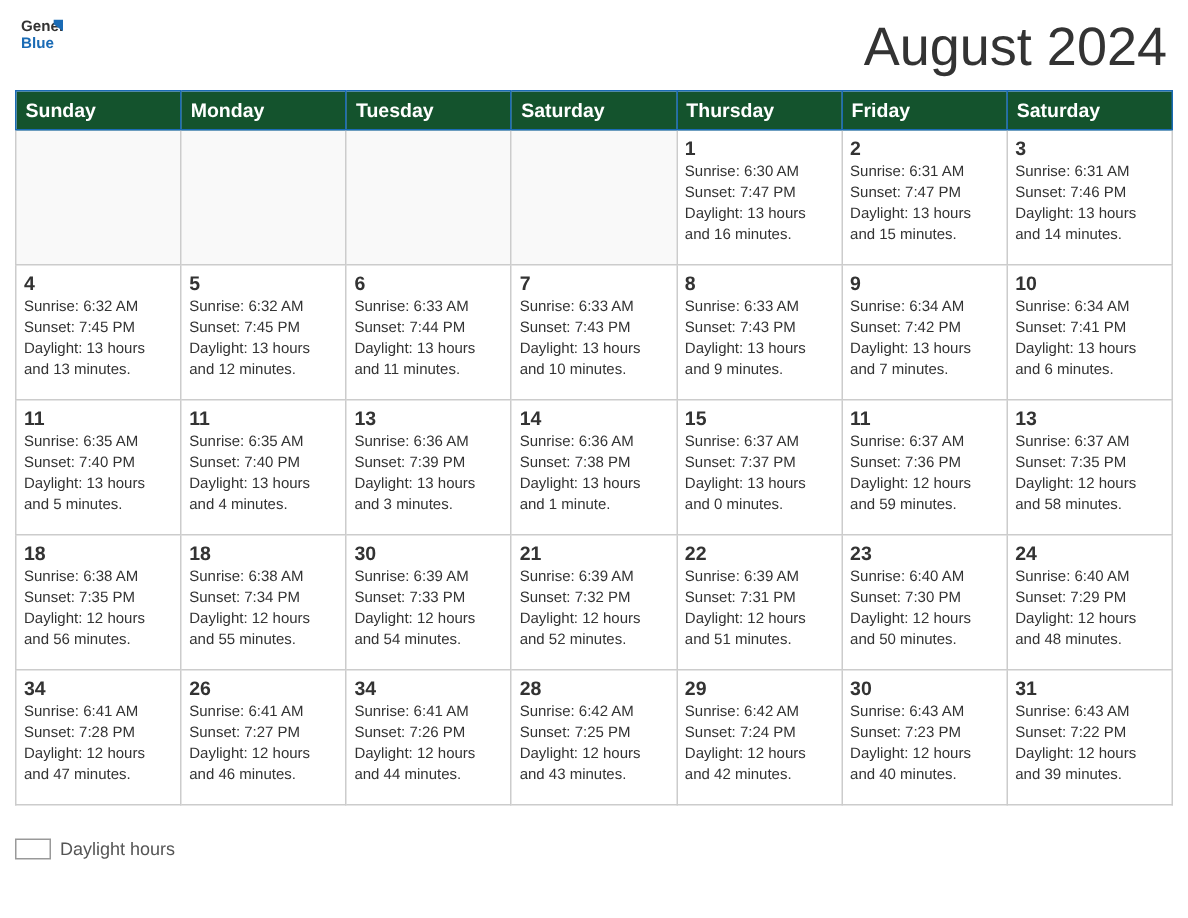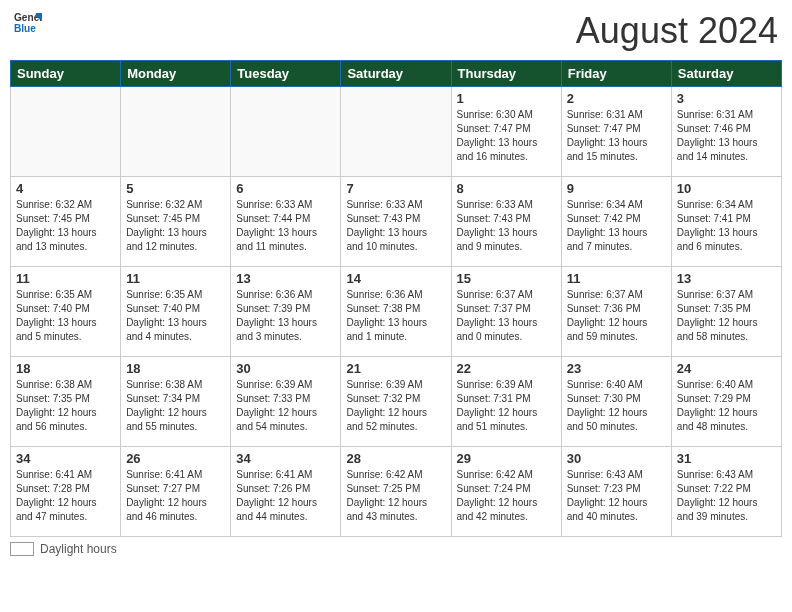--- a/index.html
+++ b/index.html
@@ -73,21 +73,21 @@
     }
     .cell-info {
       font-size: 10px;
       line-height: 1.4;
       color: #333;
     }
     .legend {
       display: flex;
       align-items: center;
       gap: 6px;
-      margin-top: 5px;
+      margin-top: 22px;
       font-size: 12px;
       color: #555;
     }
     .legend-box {
       width: 24px;
       height: 14px;
       background: #fff;
       border: 1px solid #999;
       display: inline-block;
     }

